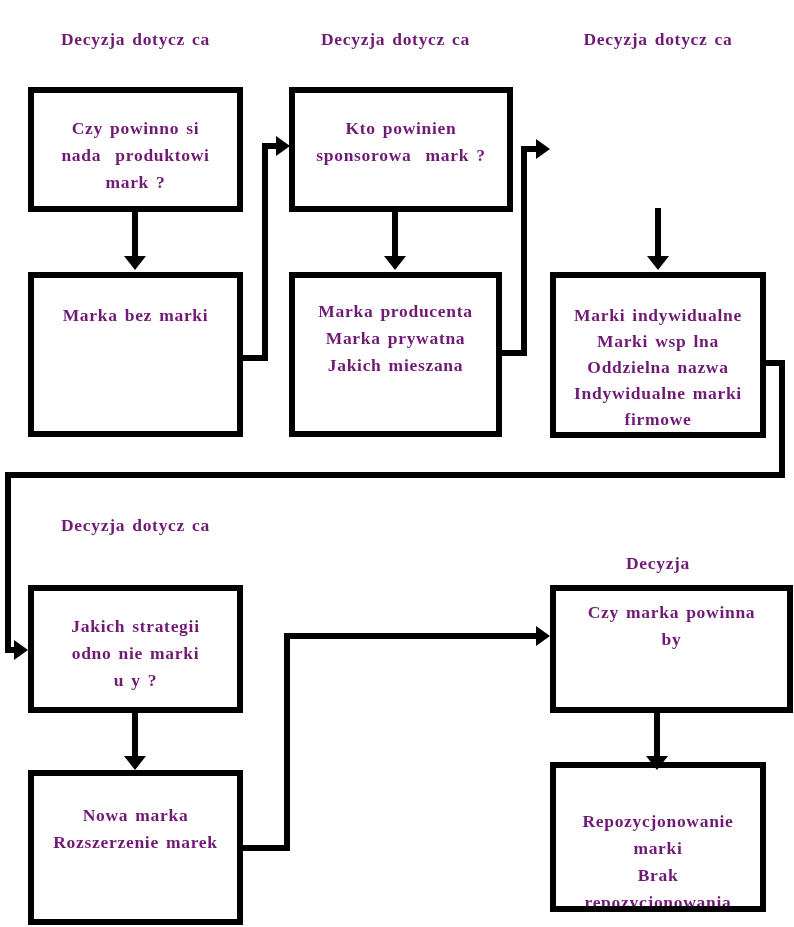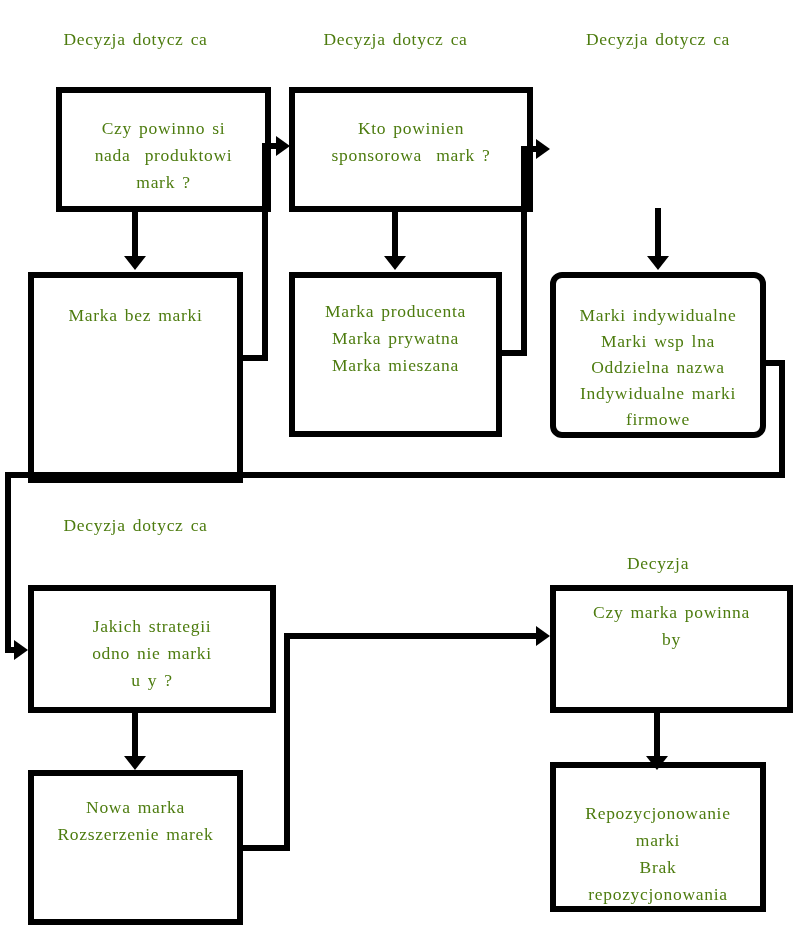--- a/index.html
+++ b/index.html
@@ -1,46 +1,47 @@
 <!DOCTYPE html>
 <html><head>
 <meta charset="utf-8">
 <style>
   html,body{margin:0;padding:0;background:#fff;}
   #canvas{
     position:relative;width:794px;height:927px;background:#ffffff;
-    font-family:"Liberation Serif","DejaVu Serif",serif;color:#4d7c0f;
+    font-family:"Liberation Serif","DejaVu Serif",serif;color:#701a75;
     overflow:hidden;
+    font-weight:bold;
   }
   .hdr{
     position:absolute;text-align:center;font-size:17.5px;line-height:26px;
     letter-spacing:.7px;word-spacing:2px;white-space:pre-wrap;
   }
   #h1{left:28px;top:26px;width:215px;}
   #h2{left:289px;top:26px;width:213px;}
   #h3{left:550px;top:26px;width:216px;}
   #h4{left:28px;top:512px;width:215px;}
   #h5{left:550px;top:498px;width:216px;}
   .box{
     position:absolute;border:6px solid #000;background:#fff;box-sizing:border-box;
     display:flex;flex-direction:column;align-items:center;overflow:hidden;
     font-size:17.5px;line-height:27px;letter-spacing:.7px;word-spacing:2px;
     text-align:center;
   }
   .box .line{white-space:pre-wrap;flex:0 0 auto;}
-  #q1{left:28px;top:87px;width:215px;height:125px;padding-top:22px;margin-left:28px;}
-  #q2{left:289px;top:87px;width:244px;height:125px;padding-top:22px;}
+  #q1{left:28px;top:87px;width:215px;height:125px;padding-top:22px;}
+  #q2{left:289px;top:87px;width:224px;height:125px;padding-top:22px;}
   #q3{left:550px;top:87px;width:216px;height:125px;padding-top:20px;}
-  #a1{left:28px;top:272px;width:215px;height:211px;padding-top:24px;}
+  #a1{left:28px;top:272px;width:215px;height:165px;padding-top:24px;}
   #a2{left:289px;top:272px;width:213px;height:165px;padding-top:20px;}
-  #a3{left:550px;top:272px;width:216px;height:166px;padding-top:24px;line-height:26px;border-radius:12px;}
-  #q4{left:28px;top:585px;width:248px;height:128px;padding-top:22px;}
+  #a3{left:550px;top:272px;width:216px;height:166px;padding-top:24px;line-height:26px;}
+  #q4{left:28px;top:585px;width:215px;height:128px;padding-top:22px;}
   #q5{left:550px;top:585px;width:243px;height:128px;padding-top:8px;}
-  #a4{left:28px;top:770px;width:215px;height:155px;padding-top:18px;}
-  #a5{left:550px;top:762px;width:216px;height:150px;padding-top:32px;align-items:center;}
+  #a4{left:28px;top:770px;width:215px;height:155px;padding-top:26px;}
+  #a5{left:550px;top:762px;width:216px;height:150px;padding-top:40px;align-items:center;}
   .seg{position:absolute;background:#000;}
   .head-down{position:absolute;width:0;height:0;
     border-left:11px solid transparent;border-right:11px solid transparent;
     border-top:14px solid #000;}
   .head-right{position:absolute;width:0;height:0;
     border-top:10px solid transparent;border-bottom:10px solid transparent;
     border-left:14px solid #000;}
 </style>
 </head>
 <body>
@@ -65,21 +66,21 @@
     <div class="line">Kto powinien</div>
     <div class="line">sponsorowa  mark ?</div>
   </div>
 
   <div id="a1" class="box">
     <div class="line">Marka bez marki</div>
   </div>
   <div id="a2" class="box">
     <div class="line">Marka producenta</div>
     <div class="line">Marka prywatna</div>
-    <div class="line">Marka mieszana</div>
+    <div class="line">Jakich mieszana</div>
   </div>
   <div id="a3" class="box">
     <div class="line">Marki indywidualne</div>
     <div class="line">Marki wsp lna</div>
     <div class="line">Oddzielna nazwa</div>
     <div class="line">Indywidualne marki</div>
     <div class="line">firmowe</div>
   </div>
 
   <div id="q4" class="box">

